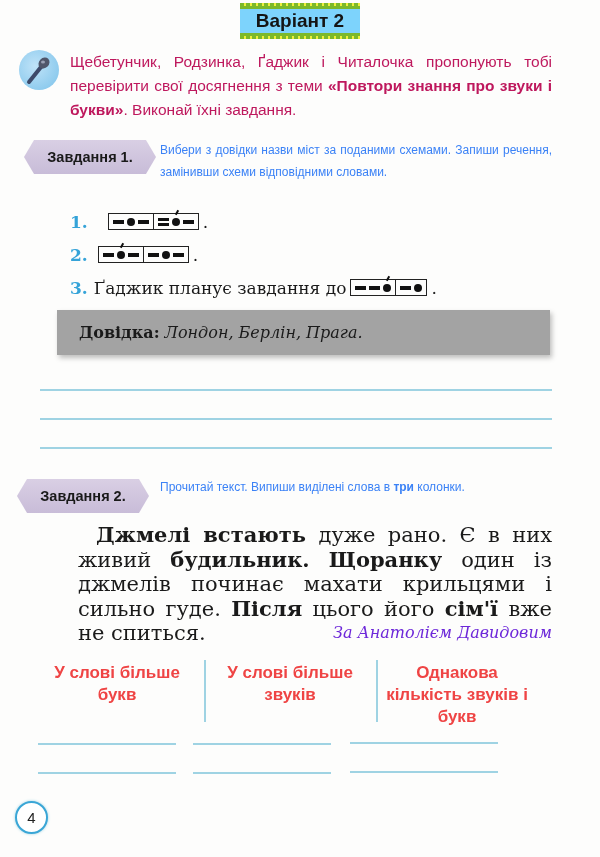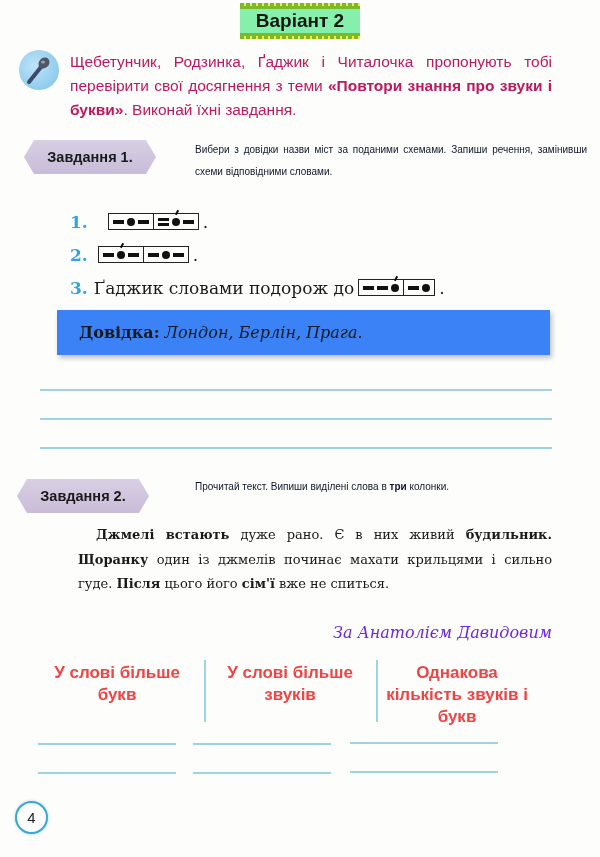--- a/index.html
+++ b/index.html
@@ -4,21 +4,21 @@
 <style>
   * { box-sizing: border-box; margin: 0; padding: 0; }
   html, body { width: 600px; height: 857px; background: #fdfdfc; overflow: hidden; }
   body { position: relative; font-family: "Liberation Sans", sans-serif; color: #1c1c1c; }
 
   .abs { position: absolute; }
 
   
   .variant {
     left: 240px; top: 6px; width: 120px; height: 30px;
-    background: #86efac;
+    background: #7dd3fc;
     border-top: 3px solid #7cb92a; border-bottom: 3px solid #7cb92a;
     display: flex; align-items: center; justify-content: center;
     font-weight: bold; font-size: 19px; color: #141414;
   }
   .variant::before, .variant::after {
     content: ""; position: absolute; left: 0; right: 0; height: 3px;
     background: repeating-linear-gradient(90deg, #7cb92a 0 4px, #eef03a 4px 6px);
   }
   .variant::before { top: -6px; }
   .variant::after { bottom: -6px; }
@@ -37,21 +37,21 @@
 
   
   .task-label {
     height: 34px; width: 132px;
     background: linear-gradient(180deg, #d9cfe4, #c8bcd8);
     clip-path: polygon(10px 0, 122px 0, 132px 50%, 122px 100%, 10px 100%, 0 50%);
     display: flex; align-items: center; justify-content: center;
     font-weight: bold; font-size: 14.5px; color: #1a1a1a;
   }
   .task-text {
-    font-size: 10px; line-height: 22px; color: #0f172a; text-align: justify; margin-left: 35px;
+    font-size: 12px; line-height: 22px; color: #3b82f6; text-align: justify;
   }
 
   
   .sentences { left: 70px; top: 205px; width: 420px; font-family: "DejaVu Serif", serif; font-size: 17px; color: #1a1a1a; }
   .sentence { height: 33px; display: flex; align-items: center; white-space: nowrap; }
   .num { color: #35a3d8; font-weight: bold; margin-right: 6px; }
   .scheme {
     display: inline-flex; align-items: center; height: 17px;
     border: 1.5px solid #222; margin-left: 4px; position: relative;
   }
@@ -63,34 +63,34 @@
   .vow { display: inline-block; width: 8px; height: 8px; border-radius: 50%; background: #111; position: relative; }
   .vow.stress::after {
     content: ""; position: absolute; left: 4px; top: -8px; width: 2px; height: 5px;
     background: #111; transform: rotate(30deg);
   }
   .dot { margin-left: 4px; }
 
   
   .dovidka {
     left: 57px; top: 310px; width: 493px; height: 45px;
-    background: #3b82f6;
+    background: #a3a3a3;
     box-shadow: 2px 3px 5px rgba(0,0,0,0.25);
     display: flex; align-items: center; padding-left: 22px;
     font-family: "DejaVu Serif", serif; font-size: 16px; color: #1a1a1a;
   }
   .dovidka b { font-weight: bold; margin-right: 5px; }
   .dovidka i { font-style: italic; }
 
   .write-line { height: 1.5px; background: #9fd3e3; }
 
   
   .passage {
     left: 78px; top: 523px; width: 474px;
-    font-family: "DejaVu Serif", serif; font-size: 13px; line-height: 24.5px;
+    font-family: "DejaVu Serif", serif; font-size: 21px; line-height: 24.5px;
     text-align: justify; color: #1a1a1a; text-indent: 18px;
   }
   .passage b { font-weight: bold; }
   .author {
     right: 48px; top: 623px; font-family: "DejaVu Serif", serif; font-style: italic;
     font-size: 16px; color: #6d28d9;
   }
 
   
   .col-head {
@@ -159,21 +159,21 @@
       <span class="syll">
           <i class="cons"></i>
           <i class="vow"></i>
           <i class="cons"></i>
         </span>
     </span>
       <span class="dot">.</span>
   </div>
   <div class="sentence">
     <span class="num">3.</span>
-    <span>Ґаджик словами подорож до</span>
+    <span>Ґаджик планує завдання до</span>
     <span class="scheme">
       <span class="syll">
           <i class="cons"></i>
           <i class="cons"></i>
           <i class="vow stress"></i>
         </span>
       <span class="syll">
           <i class="cons"></i>
           <i class="vow"></i>
         </span>

